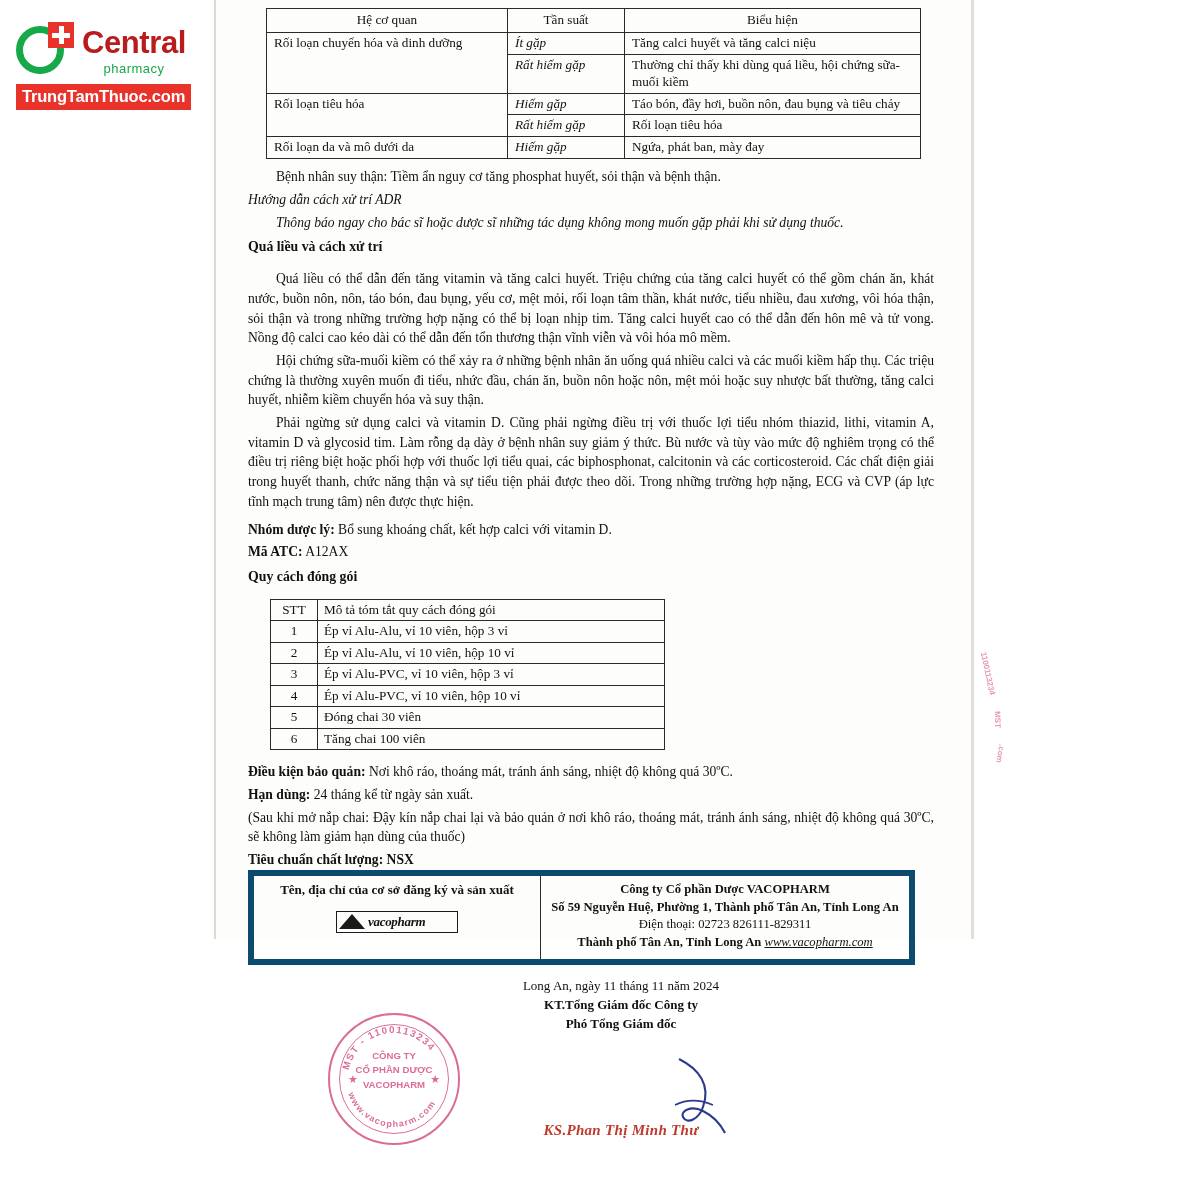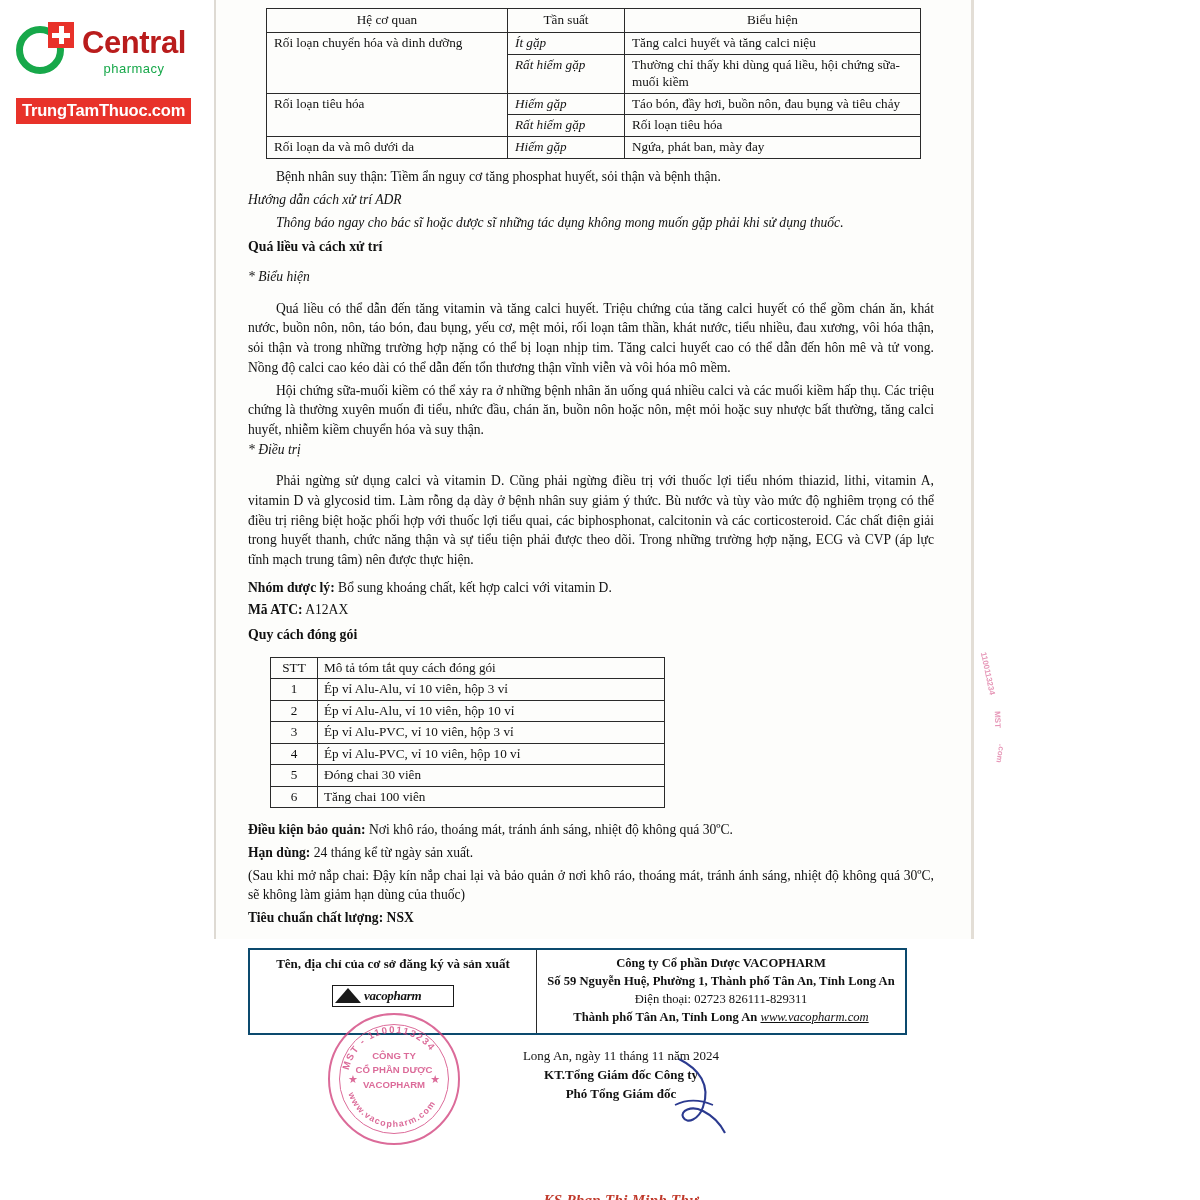--- a/index.html
+++ b/index.html
@@ -73,21 +73,21 @@
   }
   .logo-sub {
     font-family: "Liberation Sans", sans-serif;
     font-size: 13px;
     color: #17a84a;
     text-align: center;
     margin-top: 4px;
     letter-spacing: 0.5px;
   }
   .logo-banner {
-    margin-top: 18px;
+    margin-top: 4px;
     background: #e8322a;
     color: #fff;
     font-family: "Liberation Sans", sans-serif;
     font-size: 16.5px;
     font-weight: bold;
     padding: 3px 6px 4px 6px;
     display: inline-block;
     letter-spacing: -0.2px;
   }
 
@@ -182,22 +182,22 @@
     text-align: left;
   }
   table.pack td.num, table.pack th.num {
     width: 34px;
     text-align: center;
     margin-top: 44px;
   }
 
   
   .mfr {
-    margin-top: 20px;
-    border: 2px solid #0c4a6e;
+    margin-top: 0;
+    border: 6px solid #0c4a6e;
     display: flex;
     width: 655px;
     margin-left: 0;
   }
   .mfr-left {
     width: 278px;
     border-right: 1px solid #2a2a2a;
     padding: 6px 4px 8px 4px;
     text-align: center;
   }
@@ -378,24 +378,22 @@
         <td>Ngứa, phát ban, mày đay</td>
       </tr>
     </tbody>
       </table>
 
     <p class="p indent" style="margin-top:8px;">Bệnh nhân suy thận: Tiềm ẩn nguy cơ tăng phosphat huyết, sỏi thận và bệnh thận.</p>
     <p class="p ital">Hướng dẫn cách xử trí ADR</p>
     <p class="p ital indent">Thông báo ngay cho bác sĩ hoặc dược sĩ những tác dụng không mong muốn gặp phải khi sử dụng thuốc.</p>
 
     <p class="hdr">Quá liều và cách xử trí</p>
-    <p class="sub-ital">* Biểu hiện</p>
     <p class="p indent">Quá liều có thể dẫn đến tăng vitamin và tăng calci huyết. Triệu chứng của tăng calci huyết có thể gồm chán ăn, khát nước, buồn nôn, nôn, táo bón, đau bụng, yếu cơ, mệt mỏi, rối loạn tâm thần, khát nước, tiểu nhiều, đau xương, vôi hóa thận, sỏi thận và trong những trường hợp nặng có thể bị loạn nhịp tim. Tăng calci huyết cao có thể dẫn đến hôn mê và tử vong. Nồng độ calci cao kéo dài có thể dẫn đến tổn thương thận vĩnh viễn và vôi hóa mô mềm.</p>
     <p class="p indent">Hội chứng sữa-muối kiềm có thể xảy ra ở những bệnh nhân ăn uống quá nhiều calci và các muối kiềm hấp thụ. Các triệu chứng là thường xuyên muốn đi tiểu, nhức đầu, chán ăn, buồn nôn hoặc nôn, mệt mỏi hoặc suy nhược bất thường, tăng calci huyết, nhiễm kiềm chuyển hóa và suy thận.</p>
-    <p class="sub-ital">* Điều trị</p>
     <p class="p indent">Phải ngừng sử dụng calci và vitamin D. Cũng phải ngừng điều trị với thuốc lợi tiểu nhóm thiazid, lithi, vitamin A, vitamin D và glycosid tim. Làm rỗng dạ dày ở bệnh nhân suy giảm ý thức. Bù nước và tùy vào mức độ nghiêm trọng có thể điều trị riêng biệt hoặc phối hợp với thuốc lợi tiểu quai, các biphosphonat, calcitonin và các corticosteroid. Các chất điện giải trong huyết thanh, chức năng thận và sự tiểu tiện phải được theo dõi. Trong những trường hợp nặng, ECG và CVP (áp lực tĩnh mạch trung tâm) nên được thực hiện.</p>
 
     <p class="p gap">
       <span class="bold">Nhóm dược lý:</span>
       <span>Bổ sung khoáng chất, kết hợp calci với vitamin D.</span>
     </p>
     <p class="p">
       <span class="bold">Mã ATC:</span>
       <span>A12AX</span>
     </p>

